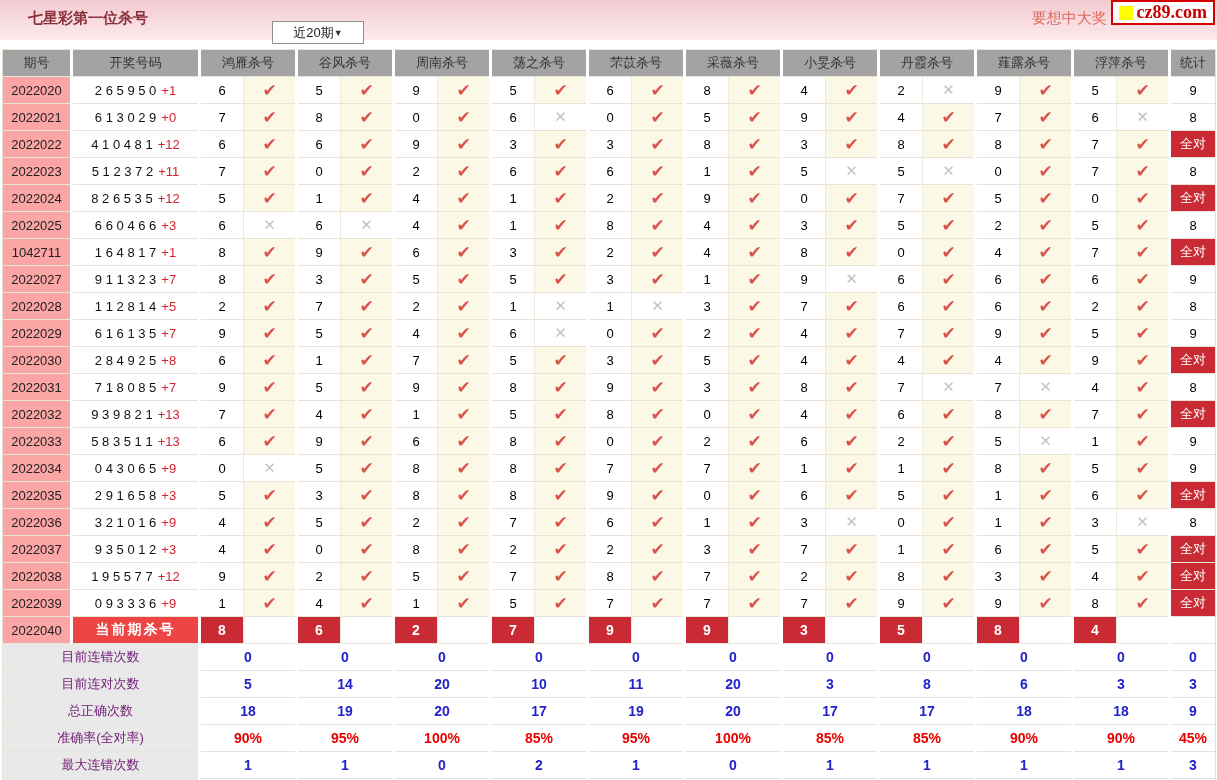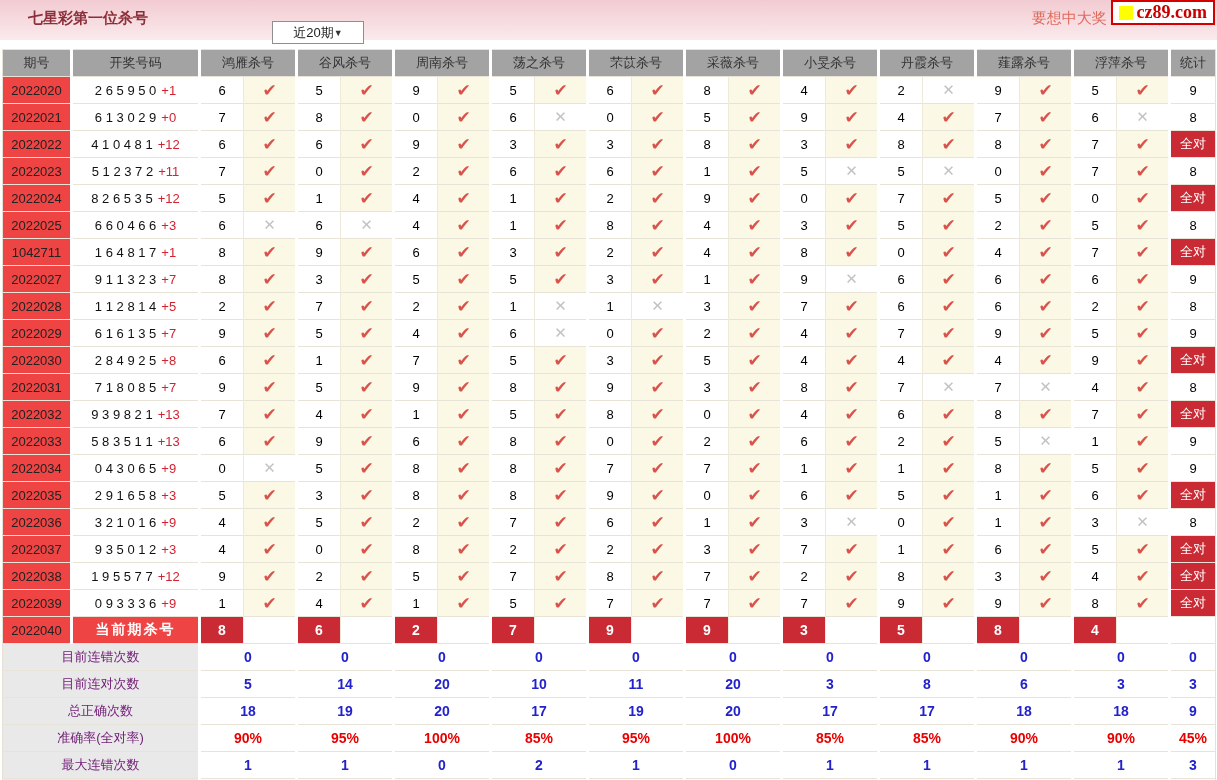--- a/index.html
+++ b/index.html
@@ -26,21 +26,21 @@
   
   table{
     border-collapse:collapse;table-layout:fixed;width:1213px;margin:9px 0 0 2px;
     font-size:13px;border:1px solid #e6e1d5;
   }
   td,th{height:26px;padding:0;text-align:center;border-top:1px solid #e8e3d7;
         overflow:hidden;white-space:nowrap;}
   thead th{background:#a3a3a3;font-weight:normal;color:#333;}
   .gap-l{border-left:3px solid #ffffff;}
   .thin-l{border-left:1px solid #efe9db;}
-  .period{background:#ef4444;color:#222;}
+  .period{background:#fca5a5;color:#222;}
   .draw{color:#111;}
   .plus{color:#d32230;margin-left:5px;}
   .mark-ok{background:#fbf8e6;}
   .check{color:#d9534b;font-size:17px;font-weight:bold;}
   .cross{color:#c2c2c2;font-size:15px;}
   .allok{background:#c92a33;color:#fff;font-size:13px;margin-top:46px;}
   .cur-banner{background:#ef4444;color:#fff;font-weight:bold;font-size:14px;letter-spacing:2px;}
   .cur-num{background:#c92a33;color:#fff;font-weight:bold;font-size:14px;}
   .sum-label{background:#e9e9e9;color:#701a75;}
   .sum-val{color:#2222cc;font-weight:bold;font-size:14px;}

